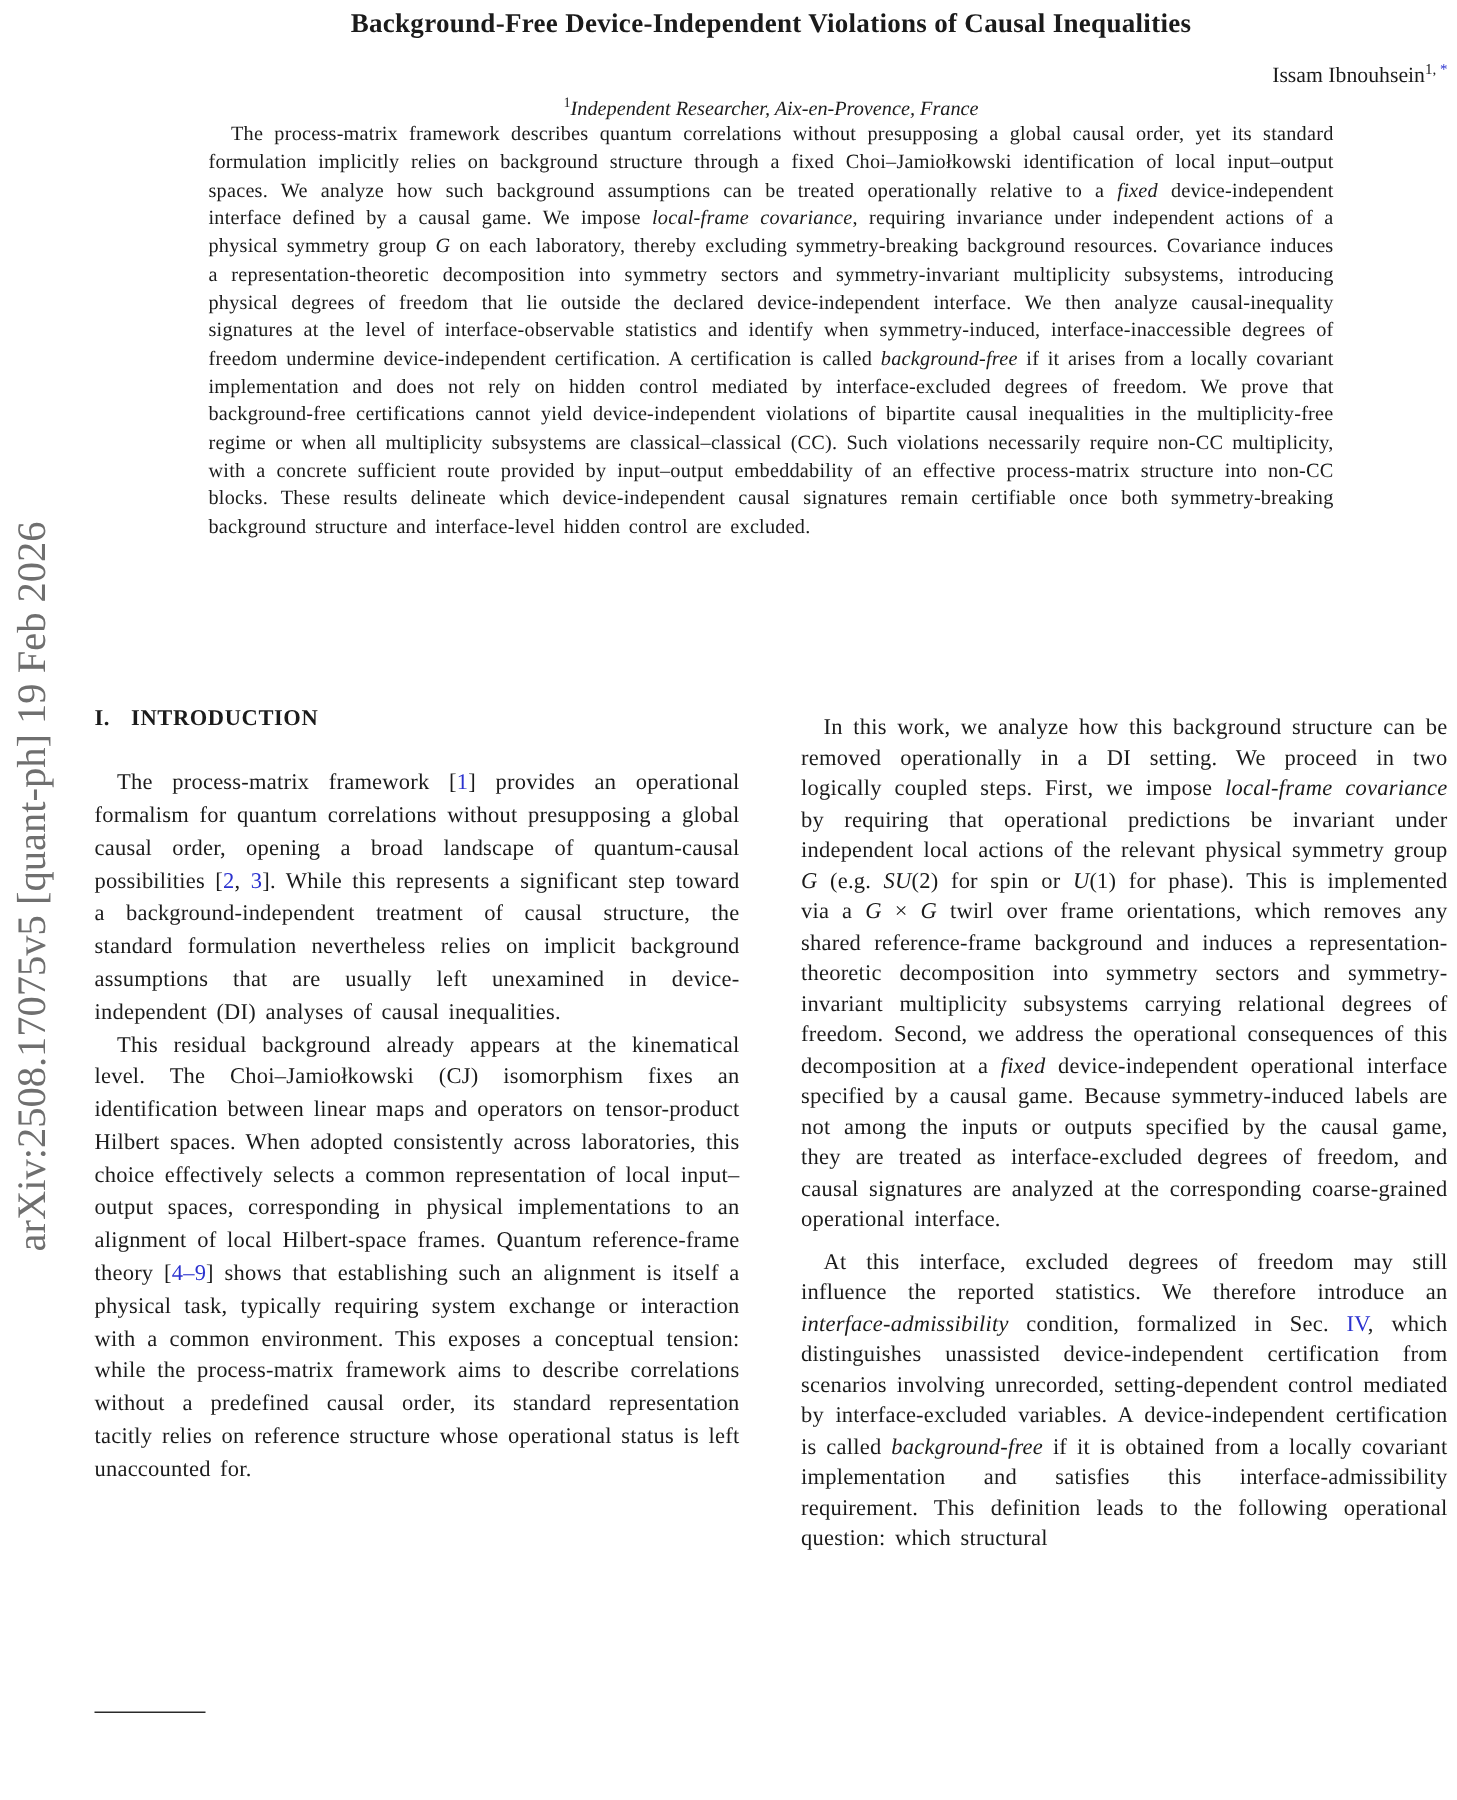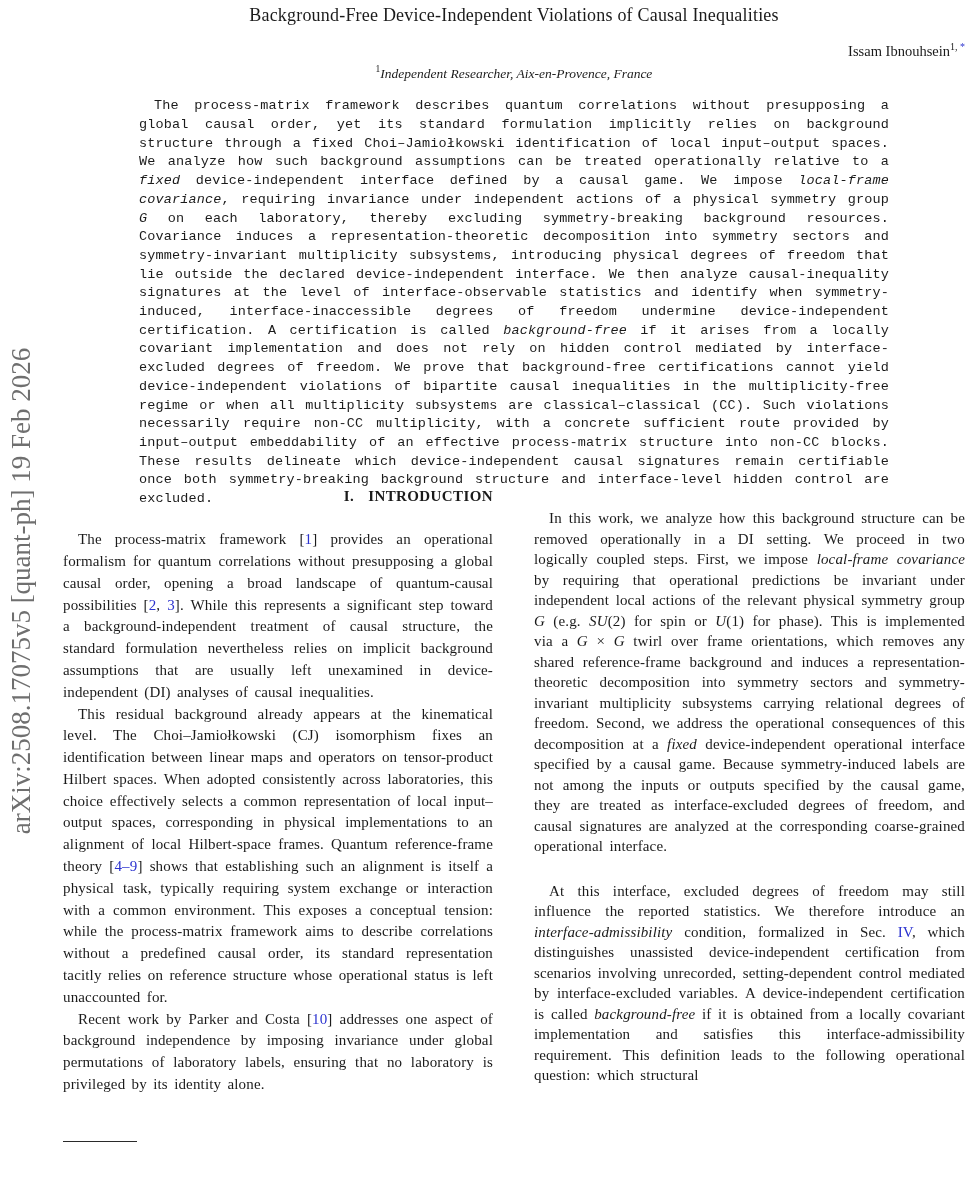--- a/index.html
+++ b/index.html
@@ -29,73 +29,72 @@
     white-space: nowrap;
   }
   .page {
     position: absolute;
     left: 63px; top: 0;
     width: 902px;
   }
   .title {
     margin-top: 5px;
     text-align: center;
-    font-weight: normal;
+    font-weight: bold;
     font-size: 18px;
     letter-spacing: 0.2px;
   }
   .authors {
     text-align: right;
     font-size: 14.5px;
     margin-top: 15px;
   }
   .authors sup { font-size: 10px; }
   .affil {
     text-align: center;
     font-size: 13.5px;
     margin-top: 4px;
   }
   .affil sup { font-size: 9.5px; font-style: normal; }
   .affil .it { font-style: italic; }
   .abstract {
-    margin: 16px auto 0;
+    margin: 0 auto 0;
     width: 750px;
     height: 356px;
     text-align: justify;
     font-size: 13.5px;
     line-height: 18.7px;
     letter-spacing: 0.15px;
     word-spacing: 2.2px;
-    font-family: Liberation Mono, monospace;
   }
   .abstract .para { text-indent: 14px; }
   .cols {
     display: flex;
     margin-top: 31px;
   }
   .col {
     text-align: justify;
     font-size: 15px;
     letter-spacing: 0.15px;
     word-spacing: 2.4px;
     hyphens: auto;
   }
   .col-left  { width: 430px; margin-right: 41px; line-height: 21.8px; }
   .col-right { width: 431px; line-height: 20.5px; }
   .section-heading {
-    text-align: right;
+    text-align: left;
     font-weight: bold;
     font-size: 15px;
     margin: 2px 0 21px 0;
     letter-spacing: 0.4px;
   }
   .section-heading .num { margin-right: 14px; }
   .para { margin: 0; }
   .para.indent { text-indent: 15px; }
-  .para.gap { margin-top: 24px; }
+  .para.gap { margin-top: 8px; }
   .it { font-style: italic; }
   .link { color: var(--link); cursor: pointer; text-decoration: none; }
   .footnote-rule {
     position: absolute;
     left: 63px; top: 1141px;
     width: 74px; height: 0;
     border-top: 1.2px solid #2a2a2a;
   }
   .footnote {
     position: absolute;
@@ -125,21 +124,20 @@
       <p class="para indent">The process-matrix framework describes quantum correlations without presupposing a global causal order, yet its standard formulation implicitly relies on background structure through a fixed Choi–Jamiołkowski identification of local input–output spaces. We analyze how such background assumptions can be treated operationally relative to a <span class="it">fixed</span> device-independent interface defined by a causal game. We impose <span class="it">local-frame covariance</span>, requiring invariance under independent actions of a physical symmetry group <span class="it">G</span> on each laboratory, thereby excluding symmetry-breaking background resources. Covariance induces a representation-theoretic decomposition into symmetry sectors and symmetry-invariant multiplicity subsystems, introducing physical degrees of freedom that lie outside the declared device-independent interface. We then analyze causal-inequality signatures at the level of interface-observable statistics and identify when symmetry-induced, interface-inaccessible degrees of freedom undermine device-independent certification. A certification is called <span class="it">background-free</span> if it arises from a locally covariant implementation and does not rely on hidden control mediated by interface-excluded degrees of freedom. We prove that background-free certifications cannot yield device-independent violations of bipartite causal inequalities in the multiplicity-free regime or when all multiplicity subsystems are classical–classical (CC). Such violations necessarily require non-CC multiplicity, with a concrete sufficient route provided by input–output embeddability of an effective process-matrix structure into non-CC blocks. These results delineate which device-independent causal signatures remain certifiable once both symmetry-breaking background structure and interface-level hidden control are excluded.</p>
     </div>
 
   <div class="cols">
     <div class="col col-left">
       <div class="section-heading"><span class="num">I.</span><span>INTRODUCTION</span>
       </div>
       <div>
           <p class="para indent">The process-matrix framework [<span class="link">1</span>] provides an operational formalism for quantum correlations without presupposing a global causal order, opening a broad landscape of quantum-causal possibilities [<span class="link">2</span>, <span class="link">3</span>]. While this represents a significant step toward a background-independent treatment of causal structure, the standard formulation nevertheless relies on implicit background assumptions that are usually left unexamined in device-independent (DI) analyses of causal inequalities.</p>
           <p class="para indent">This residual background already appears at the kinematical level. The Choi–Jamiołkowski (CJ) isomorphism fixes an identification between linear maps and operators on tensor-product Hilbert spaces. When adopted consistently across laboratories, this choice effectively selects a common representation of local input–output spaces, corresponding in physical implementations to an alignment of local Hilbert-space frames. Quantum reference-frame theory [<span class="link">4–9</span>] shows that establishing such an alignment is itself a physical task, typically requiring system exchange or interaction with a common environment. This exposes a conceptual tension: while the process-matrix framework aims to describe correlations without a predefined causal order, its standard representation tacitly relies on reference structure whose operational status is left unaccounted for.</p>
-          <p class="para indent">Recent work by Parker and Costa [<span class="link">10</span>] addresses one aspect of background independence by imposing invariance under global permutations of laboratory labels, ensuring that no laboratory is privileged by its identity alone.</p>
         </div>
     </div>
     <div class="col col-right">
       <div>
           <p class="para indent gap">In this work, we analyze how this background structure can be removed operationally in a DI setting. We proceed in two logically coupled steps. First, we impose <span class="it">local-frame covariance</span> by requiring that operational predictions be invariant under independent local actions of the relevant physical symmetry group <span class="it">G</span> (e.g. <span class="it">SU</span>(2) for spin or <span class="it">U</span>(1) for phase). This is implemented via a <span class="it">G</span> × <span class="it">G</span> twirl over frame orientations, which removes any shared reference-frame background and induces a representation-theoretic decomposition into symmetry sectors and symmetry-invariant multiplicity subsystems carrying relational degrees of freedom. Second, we address the operational consequences of this decomposition at a <span class="it">fixed</span> device-independent operational interface specified by a causal game. Because symmetry-induced labels are not among the inputs or outputs specified by the causal game, they are treated as interface-excluded degrees of freedom, and causal signatures are analyzed at the corresponding coarse-grained operational interface.</p>
           <p class="para indent gap">At this interface, excluded degrees of freedom may still influence the reported statistics. We therefore introduce an <span class="it">interface-admissibility</span> condition, formalized in Sec. <span class="link">IV</span>, which distinguishes unassisted device-independent certification from scenarios involving unrecorded, setting-dependent control mediated by interface-excluded variables. A device-independent certification is called <span class="it">background-free</span> if it is obtained from a locally covariant implementation and satisfies this interface-admissibility requirement. This definition leads to the following operational question: which structural</p>
         </div>
     </div>
   </div>
 

